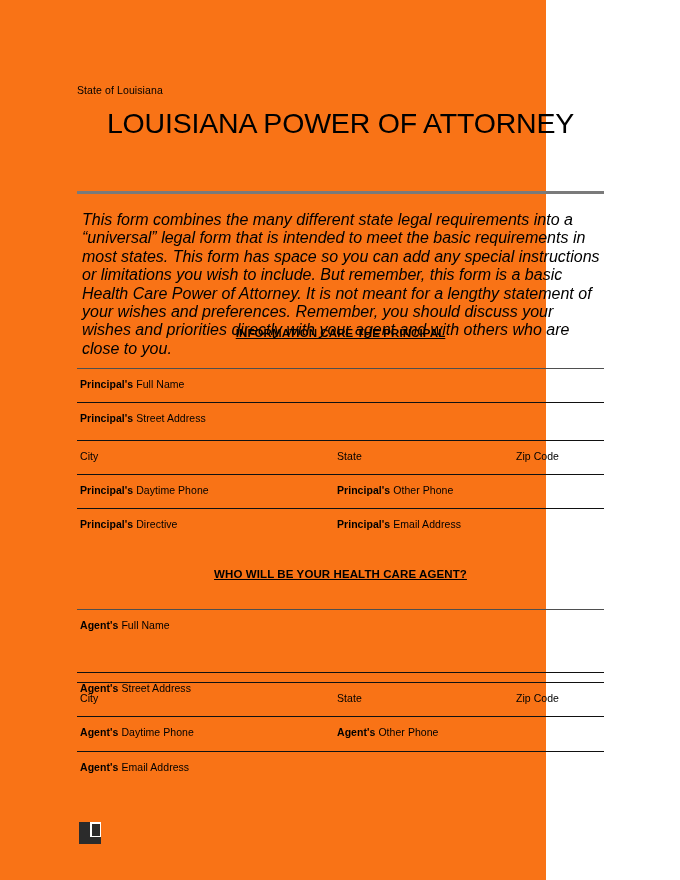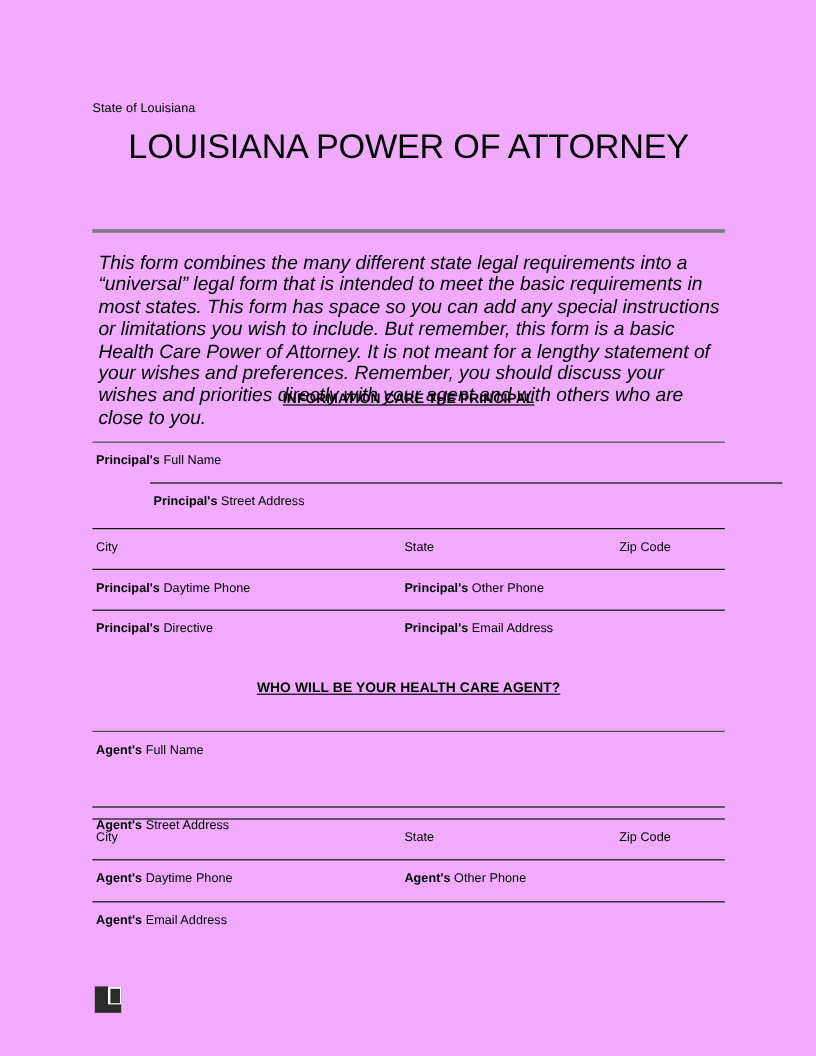--- a/index.html
+++ b/index.html
@@ -11,23 +11,23 @@
     width: 680px;
     height: 880px;
     position: relative;
     font-family: "Liberation Sans", sans-serif;
     color: #000000;
     overflow: hidden;
   }
   .page {
     position: absolute;
     left: 0; top: 0;
-    width: 680px;
+    width: 546px;
     height: 880px;
-    background: #f0abfc;
+    background: #f97316;
   }
   .content {
     position: absolute;
     left: 77px;
     top: 0;
     width: 527px;
   }
 
   
   .state-line {
@@ -160,21 +160,21 @@
     <div class="intro">This form combines the many different state legal requirements into a “universal” legal form that is intended to meet the basic requirements in most states. This form has space so you can add any special instructions or limitations you wish to include. But remember, this form is a basic Health Care Power of Attorney. It is not meant for a lengthy statement of your wishes and preferences. Remember, you should discuss your wishes and priorities directly with your agent and with others who are close to you.</div>
 
     <div class="section-heading" id="heading-principal">INFORMATION CARE THE PRINCIPAL</div>
 
     <div class="section-heading" id="heading-agent">WHO WILL BE YOUR HEALTH CARE AGENT?</div>
 
     <div id="form-rows">
         <div class="field-row thick-top" style="top: 368px;">
           <div class="field-label col-1"><b>Principal's</b><span> Full Name</span></div>
         </div>
-        <div class="field-row" style="top: 402px; margin-left: 48px;">
+        <div class="field-row" style="top: 402px;">
           <div class="field-label col-1"><b>Principal's</b><span> Street Address</span></div>
         </div>
         <div class="field-row" style="top: 440px;">
           <div class="field-label col-1"><span>City</span></div>
           <div class="field-label col-2"><span>State</span></div>
           <div class="field-label col-3"><span>Zip Code</span></div>
         </div>
         <div class="field-row" style="top: 474px;">
           <div class="field-label col-1"><b>Principal's</b><span> Daytime Phone</span></div>
           <div class="field-label col-2"><b>Principal's</b><span> Other Phone</span></div>

